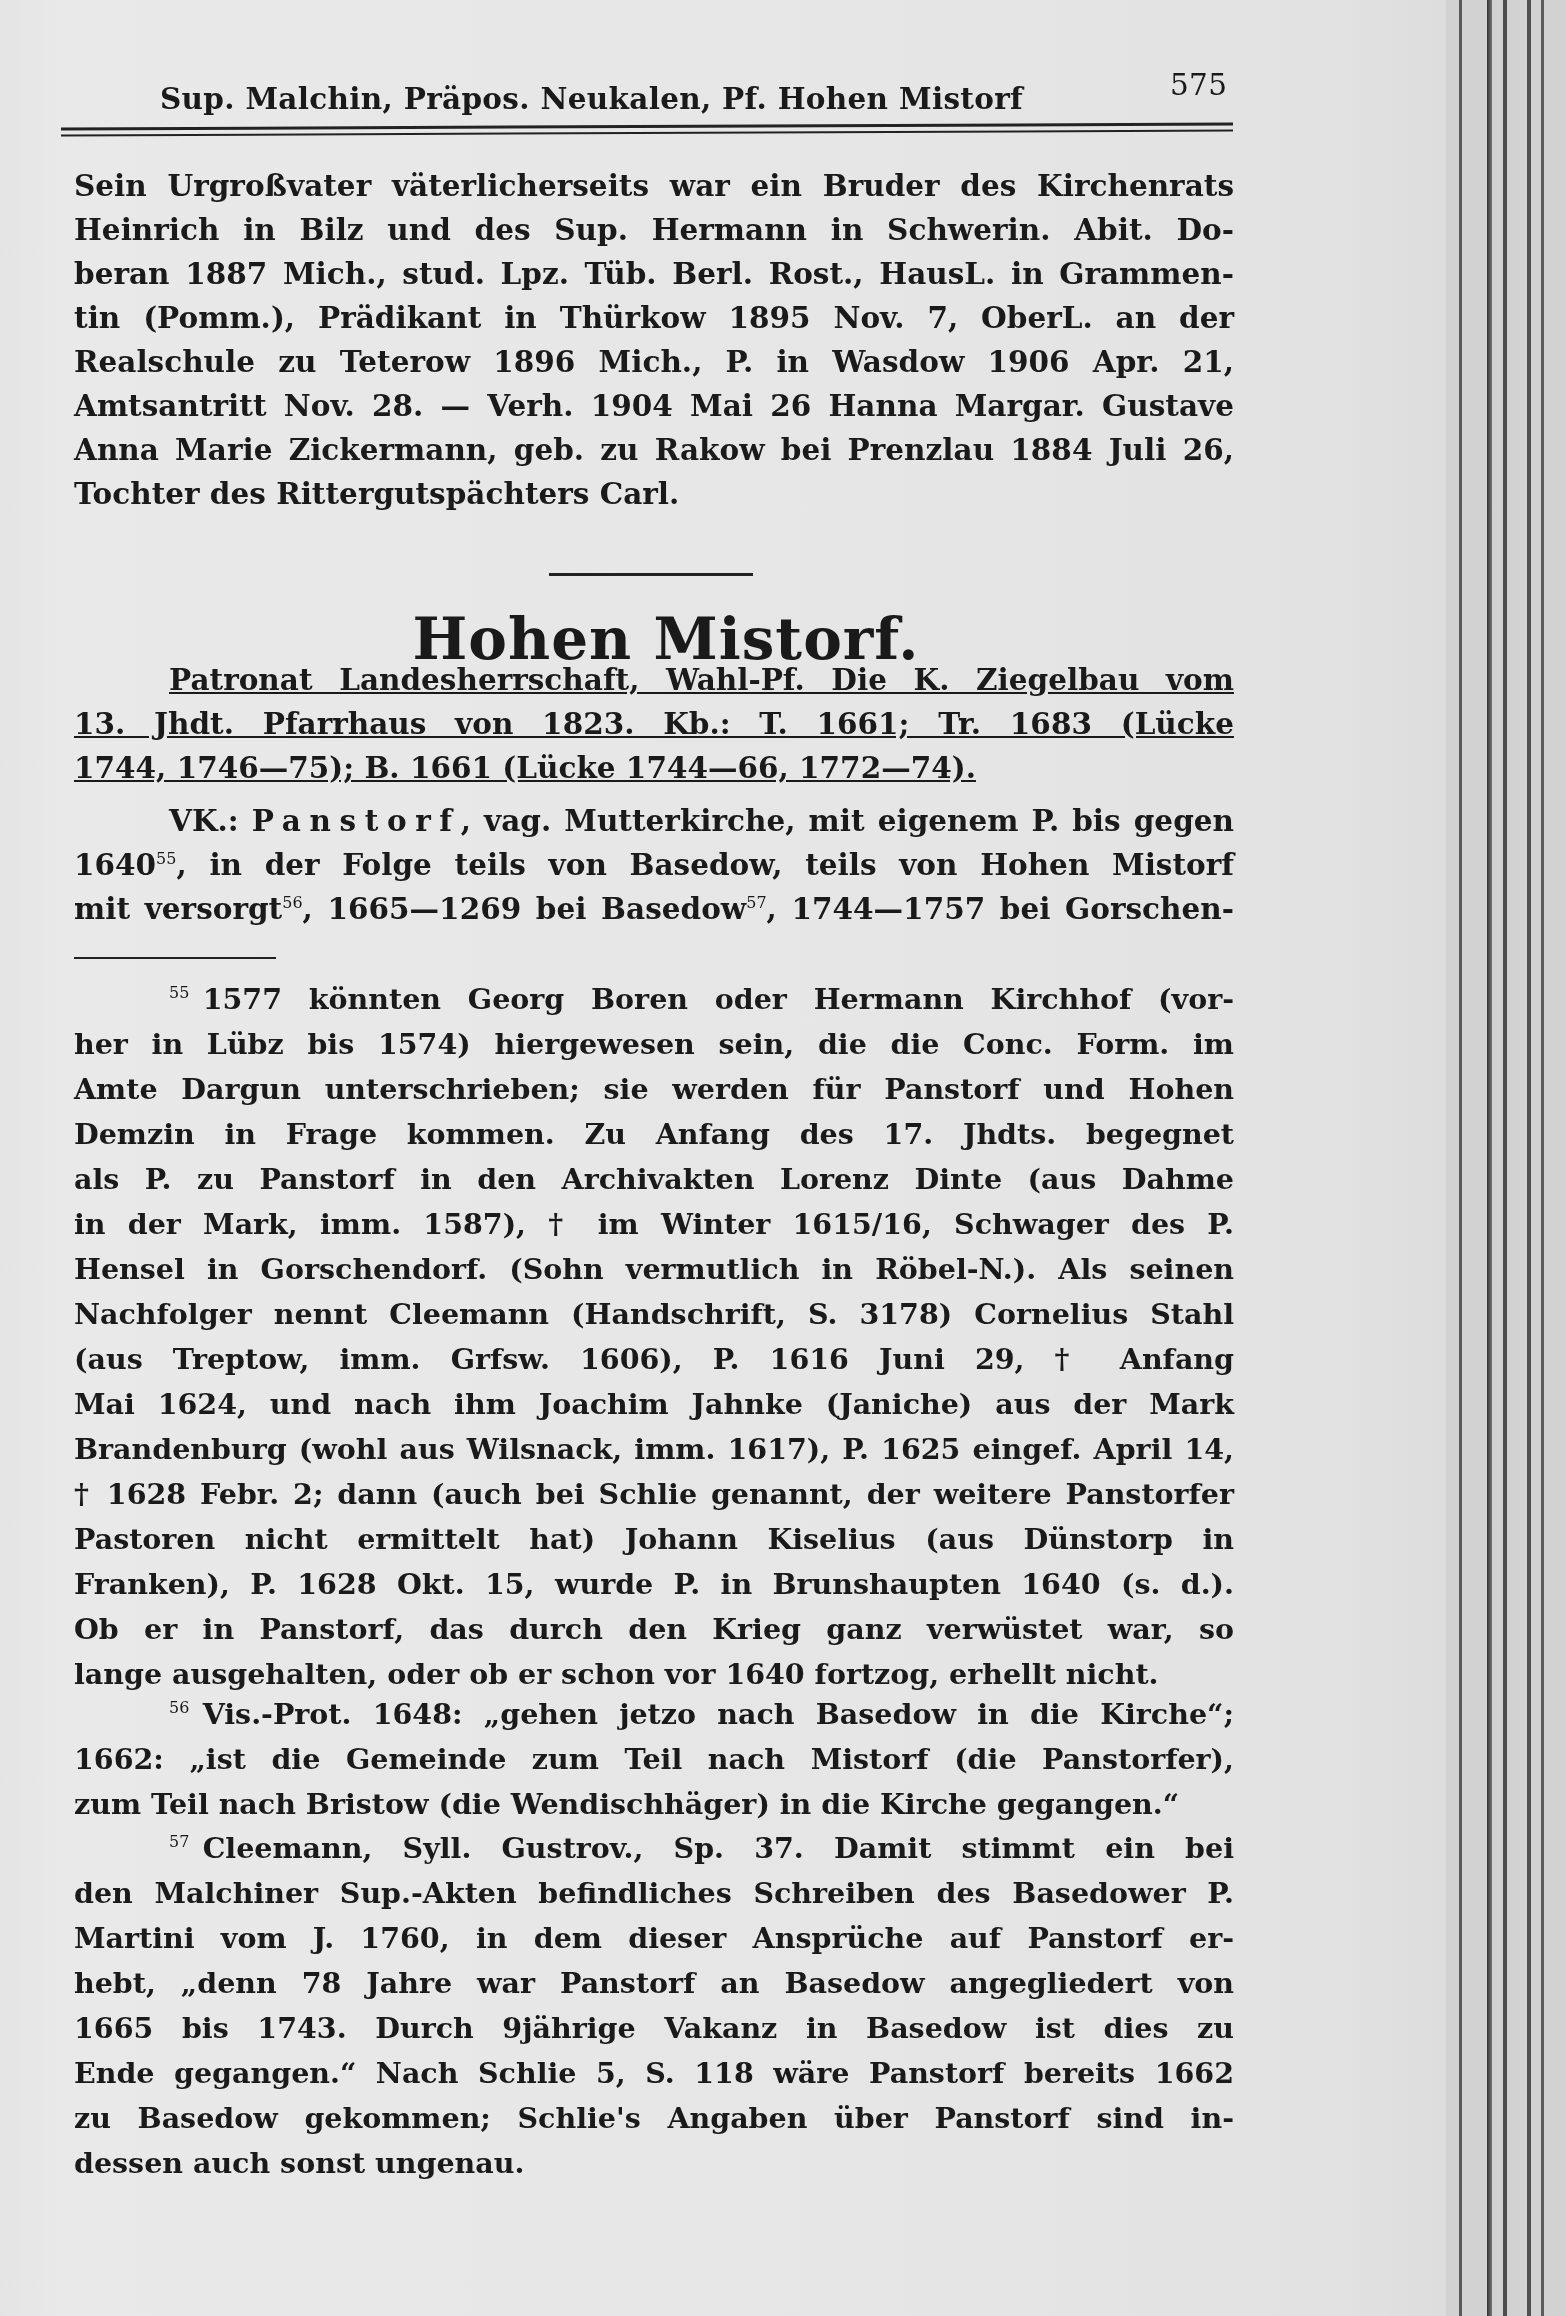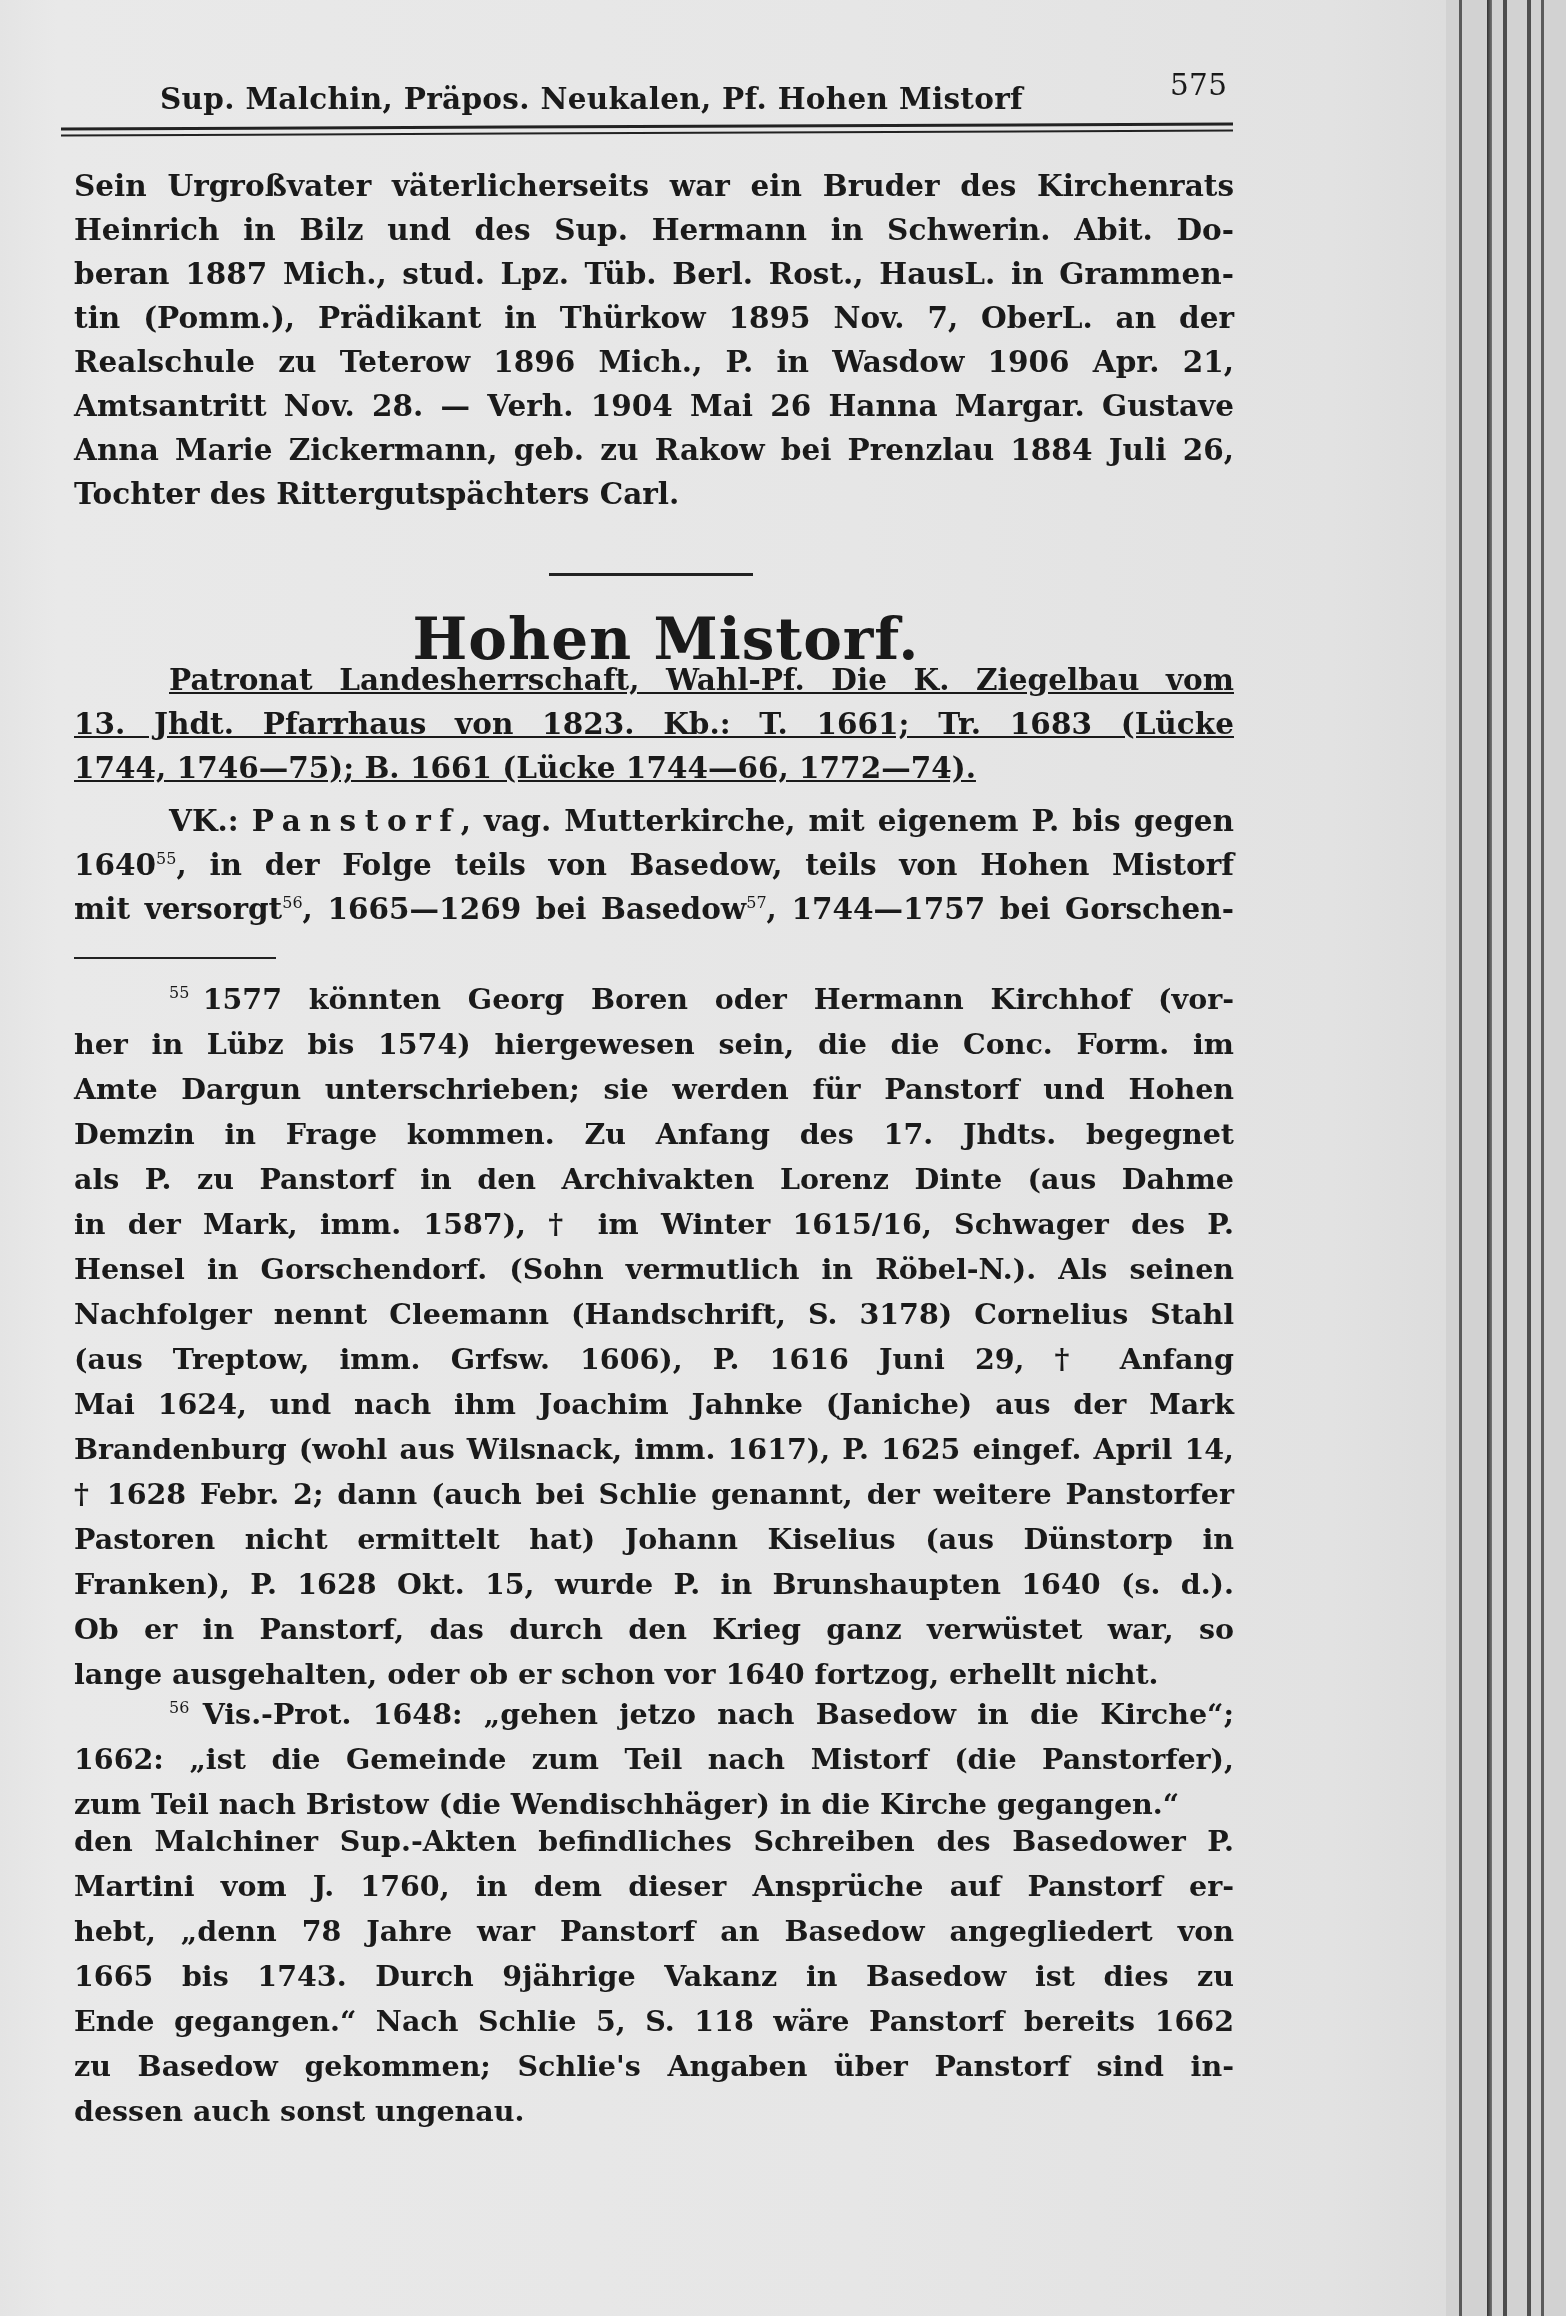--- a/index.html
+++ b/index.html
@@ -128,20 +128,21 @@
     <span class="line last">lange ausgehalten, oder ob er schon vor 1640 fortzog, erhellt nicht.</span>
   </div>
 
   <div class="body-text footnotes" style="top:1685px;">
     <span class="line indent"><span class="fn-mark">56</span><span>Vis.-Prot. 1648: „gehen jetzo nach Basedow in die Kirche“;</span></span>
     <span class="line">1662: „ist die Gemeinde zum Teil nach Mistorf (die Panstorfer),</span>
     <span class="line last">zum Teil nach Bristow (die Wendischhäger) in die Kirche gegangen.“</span>
   </div>
 
   <div class="body-text footnotes" style="top:1819px;">
+    <span class="line indent"><span class="fn-mark">57</span><span>Cleemann, Syll. Gustrov., Sp. 37. Damit stimmt ein bei</span></span>
     <span class="line">den Malchiner Sup.-Akten befindliches Schreiben des Basedower P.</span>
     <span class="line">Martini vom J. 1760, in dem dieser Ansprüche auf Panstorf er-</span>
     <span class="line">hebt, „denn 78 Jahre war Panstorf an Basedow angegliedert von</span>
     <span class="line">1665 bis 1743. Durch 9jährige Vakanz in Basedow ist dies zu</span>
     <span class="line">Ende gegangen.“ Nach Schlie 5, S. 118 wäre Panstorf bereits 1662</span>
     <span class="line">zu Basedow gekommen; Schlie's Angaben über Panstorf sind in-</span>
     <span class="line last">dessen auch sonst ungenau.</span>
   </div>
 </div>
 

